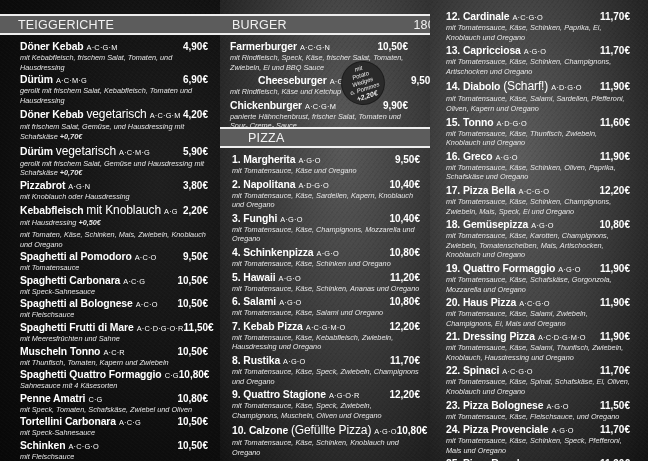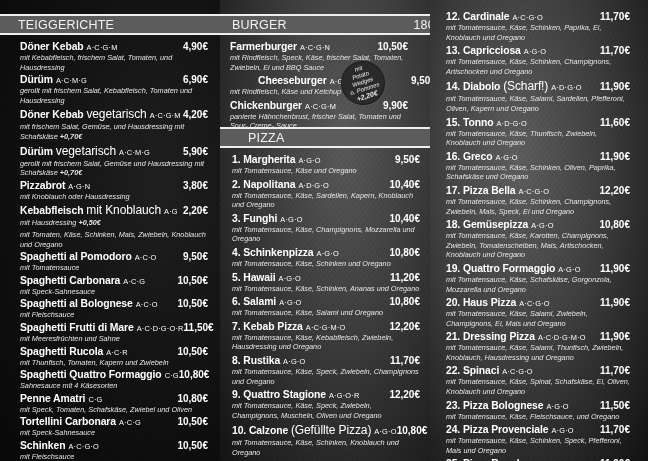--- a/index.html
+++ b/index.html
@@ -121,21 +121,21 @@
       </div>
       <div class="item" style="margin-bottom: 2px;">
         <div class="row">
           <span class="name"><span>Spaghetti Frutti di Mare</span><span class="codes">A·C·D·G·O·R</span></span>
           <span class="price">11,50€</span>
         </div>
         <div class="desc"><span>mit Meeresfrüchten und Sahne</span></div>
       </div>
       <div class="item" style="margin-bottom: 2px;">
         <div class="row">
-          <span class="name"><span>Spaghetti Rucola</span><span class="codes">A·C·R</span></span>
+          <span class="name"><span>Muscheln Tonno</span><span class="codes">A·C·R</span></span>
           <span class="price">10,50€</span>
         </div>
         <div class="desc"><span>mit Thunfisch, Tomaten, Kapern und Zwiebeln</span></div>
       </div>
       <div class="item" style="margin-bottom: 2px;">
         <div class="row">
           <span class="name"><span>Spaghetti Quattro Formaggio</span><span class="codes">C·G</span></span>
           <span class="price">10,80€</span>
         </div>
         <div class="desc"><span>Sahnesauce mit 4 Käsesorten</span></div>

